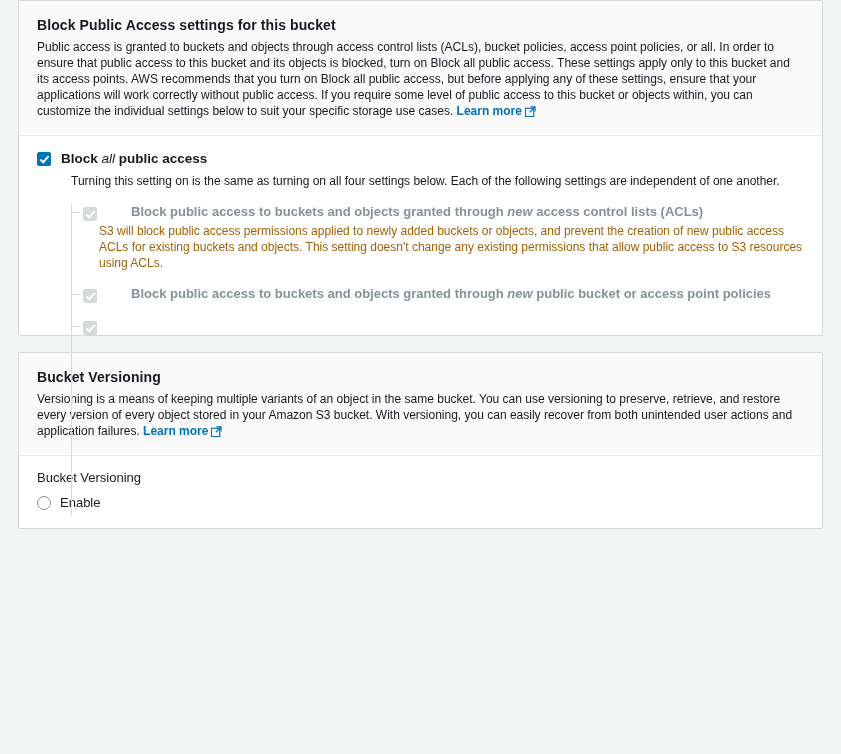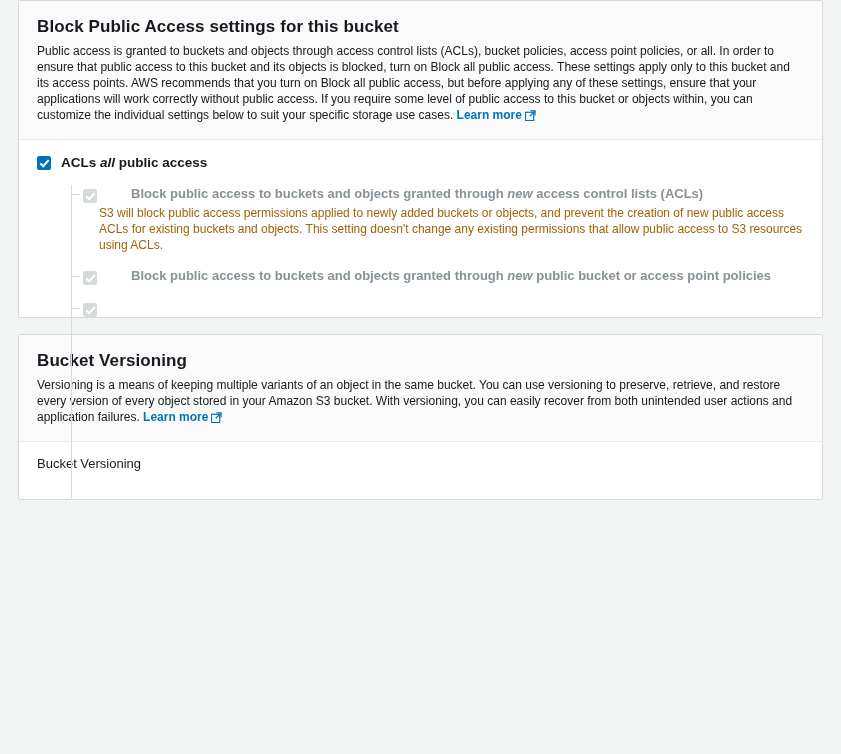--- a/index.html
+++ b/index.html
@@ -24,21 +24,21 @@
     border: 1px solid #d5dbdb;
     border-radius: 2px;
     margin: 0 18px 16px 18px;
   }
   .card-header {
     padding: 16px 18px 14px 18px;
     border-bottom: 1px solid #eaeded;
     background: #fafafa;
   }
   .card-title {
-    font-size: 17px;
+    font-size: 14px;
     font-weight: bold;
     color: #16191f;
     margin: 0 0 6px 0;
     letter-spacing: 0.1px;
   }
   .card-desc {
     font-size: 12px;
     line-height: 16px;
     color: #16191f;
     margin: 0;
@@ -95,21 +95,21 @@
     transform: rotate(42deg);
   }
   .chk-main-label {
     font-size: 13.5px;
     font-weight: bold;
     margin-left: 10px;
     line-height: 17px;
   }
   .chk-main-label .em {
     font-style: italic;
-    font-weight: bold;
+    font-weight: normal;
   }
   .sub-note {
     font-size: 12px;
     color: #16191f;
     margin: 6px 0 0 34px;
     line-height: 16px;
   }
 
   .sub-list {
     margin: 14px 0 0 34px;
@@ -215,22 +215,23 @@
                 <rect x="0.5" y="2.5" width="9" height="9" fill="none" stroke="#0073bb" stroke-width="1.3"></rect>
                 <path d="M6 1h5v5" fill="none" stroke="#0073bb" stroke-width="1.3"></path>
                 <path d="M5.2 6.8L10.8 1.2" stroke="#0073bb" stroke-width="1.3"></path>
               </svg></span></a>
       </p>
     </div>
 
     <div class="card-body">
       <div class="chk-row">
         <span class="chk checked"></span>
-        <span class="chk-main-label"><span>ACLs </span><span class="em">all</span><span> public access</span></span>
+        <span class="chk-main-label"><span>Block </span><span class="em">all</span><span> public access</span></span>
       </div>
+      <div class="sub-note">Turning this setting on is the same as turning on all four settings below. Each of the following settings are independent of one another.</div>
 
       <div class="sub-list">
         <div class="tree-v" style="height: 313px;"></div>
 
         <div class="sub-item">
           <span class="tick"></span>
           <span class="chk checked disabled sub-chk"></span>
           <p class="sub-title"><span>Block public access to buckets and objects granted through </span><span class="em">new</span><span> access control lists (ACLs)</span></p>
           <p class="sub-desc">S3 will block public access permissions applied to newly added buckets or objects, and prevent the creation of new public access ACLs for existing buckets and objects. This setting doesn't change any existing permissions that allow public access to S3 resources using ACLs.</p>
         </div>
@@ -257,16 +258,20 @@
         <span>Versioning is a means of keeping multiple variants of an object in the same bucket. You can use versioning to preserve, retrieve, and restore every version of every object stored in your Amazon S3 bucket. With versioning, you can easily recover from both unintended user actions and application failures.</span>
         <a class="learn-more" href="#"><span>Learn more</span><span class="ext-icon"><svg width="11" height="11" viewBox="0 0 12 12">
                 <rect x="0.5" y="2.5" width="9" height="9" fill="none" stroke="#0073bb" stroke-width="1.3"></rect>
                 <path d="M6 1h5v5" fill="none" stroke="#0073bb" stroke-width="1.3"></path>
                 <path d="M5.2 6.8L10.8 1.2" stroke="#0073bb" stroke-width="1.3"></path>
               </svg></span></a>
       </p>
     </div>
     <div class="card-body">
       <div class="sec-label">Bucket Versioning</div>
+      <div class="radio-row">
+        <span class="radio"></span>
+        <span class="radio-label">Enable</span>
+      </div>
     </div>
   </div>
 
 </div>
 
 </body></html>

